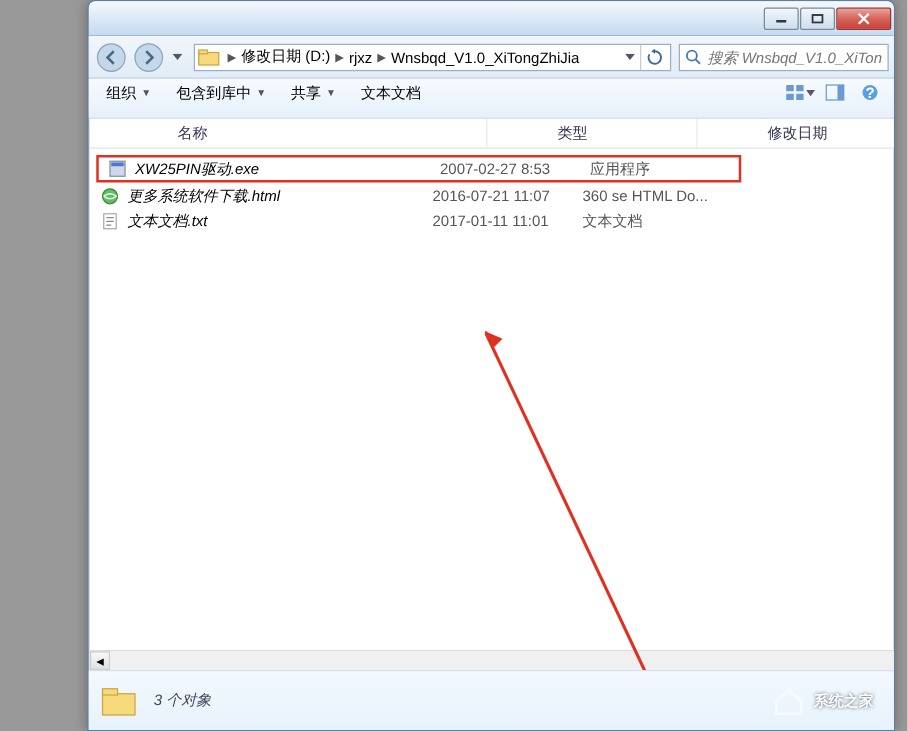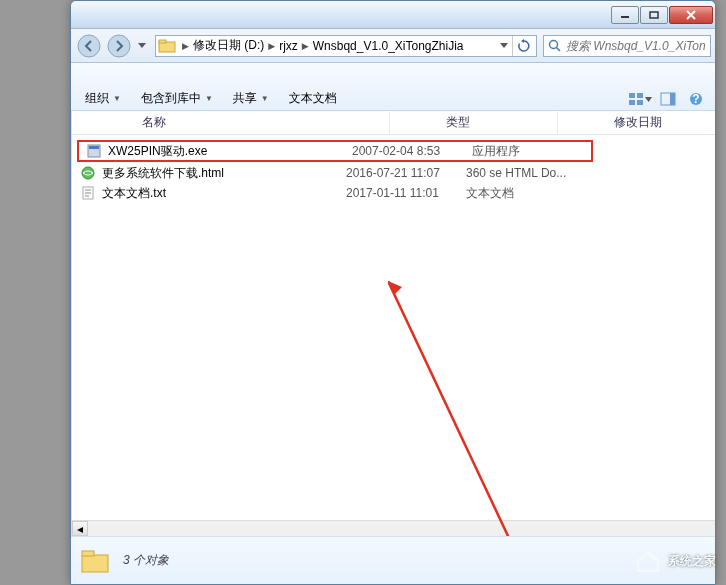--- a/index.html
+++ b/index.html
@@ -18,21 +18,21 @@
 .addressbar { flex: 1; height: 22px; background: #fff; border: 1px solid #9aafC6; display: flex; align-items: center; padding: 0 2px; margin: 0 4px; }
 .addressbar .folder-ico { width: 18px; height: 16px; margin-right: 4px; }
 .crumb { padding: 0 2px; color: #000; cursor: default; }
 .crumb-sep { color: #555; padding: 0 2px; font-size: 9px; }
 .addr-drop { width: 16px; display: flex; justify-content: center; }
 .refresh { width: 22px; display: flex; justify-content: center; border-left: 1px solid #ccc; height: 100%; align-items: center; }
 .searchbar { width: 168px; height: 22px; background: #fff; border: 1px solid #9aafC6; display: flex; align-items: center; padding: 0 4px; }
 .searchbar input { border: none; outline: none; width: 100%; font-style: italic; color: #888; }
 .search-ico { margin-right: 4px; }
 
-.toolbar { height: 48px; background: linear-gradient(to bottom, #f7fbff, #e6f0fa); border-bottom: 1px solid #c9d8e8; display: flex; align-items: flex-end; padding: 0 6px; gap: 4px; }
+.toolbar { height: 32px; background: linear-gradient(to bottom, #f7fbff, #e6f0fa); border-bottom: 1px solid #c9d8e8; display: flex; align-items: flex-start; padding: 0 6px; gap: 4px; }
 .toolbtn { padding: 3px 8px; border-radius: 2px; display: flex; align-items: center; gap: 4px; cursor: default; }
 .toolbtn .drop { font-size: 8px; color: #555; }
 .toolbar-right { margin-left: auto; display: flex; gap: 2px; }
 .viewbtn { width: 26px; height: 22px; border: 1px solid transparent; border-radius: 2px; display: flex; align-items: center; justify-content: center; }
 
 .body { flex: 1; display: flex; overflow: hidden; }
 .sidebar { width: 160px; background: #fff; border-right: 1px solid #d6e2ef; overflow-y: auto; padding: 6px 0; }
 .tree-group { margin-bottom: 12px; }
 .tree-header { display: flex; align-items: center; padding: 2px 4px; gap: 4px; }
 .tree-item { display: flex; align-items: center; padding: 3px 4px 3px 26px; gap: 6px; cursor: default; }
@@ -42,31 +42,31 @@
 .col-h { padding: 0 8px; border-right: 1px solid #e8ecf0; color: #335; height: 100%; display: flex; align-items: center; margin-left: 48px; }
 .col-h.name { width: 270px; padding-left: 22px; }
 .col-h.date { width: 120px; }
 .col-h.type { width: 120px; }
 .col-h.size { flex: 1; }
 
 .filelist { flex: 1; padding: 4px 0; position: relative; }
 .file-row { display: flex; align-items: center; height: 20px; padding-left: 8px; cursor: default; }
 .file-row.highlight { outline: 2px solid #e03020; outline-offset: -1px; margin: 2px 320px 2px 6px; }
 .file-ico { width: 16px; height: 16px; margin-right: 6px; flex-shrink: 0; }
-.file-name { width: 244px; }
+.file-name { width: 244px; font-style: italic; }
 .file-date { width: 120px; color: #555; }
 .file-type { width: 120px; color: #555; }
 
 .statusbar { height: 48px; border-top: 1px solid #d6e2ef; background: linear-gradient(to bottom, #f2f8fe, #e8f2fc); display: flex; align-items: center; padding: 0 8px; gap: 12px; font-style: italic; }
 .status-ico { width: 32px; height: 32px; }
 .status-text { color: #445; }
 
 .arrow-annotation { position: absolute; left: 316px; top: 146px; pointer-events: none; }
 
-.watermark { position: absolute; right: 10px; bottom: 10px; display: flex; align-items: center; gap: 6px; color: #fff; opacity: 0.6; font-size: 16px; font-weight: bold; text-shadow: 0 0 3px #000; }
+.watermark { position: absolute; right: 27px; bottom: 10px; display: flex; align-items: center; gap: 6px; color: #fff; opacity: 0.6; font-size: 16px; font-weight: bold; text-shadow: 0 0 3px #000; }
 
 
 .sidebar::-webkit-scrollbar { width: 16px; }
 .content .hscroll { height: 16px; background: #f0f0f0; border-top: 1px solid #ddd; display: flex; }
 .hscroll .track { flex: 1; background: #f0f0f0; }
 .hscroll .btn { width: 16px; background: linear-gradient(#f8f8f8,#e0e0e0); border: 1px solid #ccc; display:flex; align-items:center; justify-content:center; }
 
 svg { display: block; }
 </style>
 </head>
@@ -236,21 +236,21 @@
         <div class="col-h size">大小</div>
       </div>
 
       <div class="filelist">
         <div class="file-row highlight">
           <svg class="file-ico" viewBox="0 0 16 16">
               <rect x="2" y="2" width="12" height="12" fill="#d0d8e8" stroke="#8090a0"></rect>
               <rect x="3" y="3" width="10" height="3" fill="#4a7ad0"></rect>
             </svg>
           <span class="file-name">XW25PIN驱动.exe</span>
-          <span class="file-date">2007-02-04 8:53</span>
+          <span class="file-date">2007-02-27 8:53</span>
           <span class="file-type">应用程序</span>
         </div>
         <div class="file-row">
           <svg class="file-ico" viewBox="0 0 16 16">
               <circle cx="8" cy="8" r="6" fill="#60c060" stroke="#3a8a3a"></circle>
               <path d="M3 8 Q8 4 13 8 Q8 12 3 8" fill="none" stroke="#fff"></path>
             </svg>
           <span class="file-name">更多系统软件下载.html</span>
           <span class="file-date">2016-07-21 11:07</span>
           <span class="file-type">360 se HTML Do...</span>

